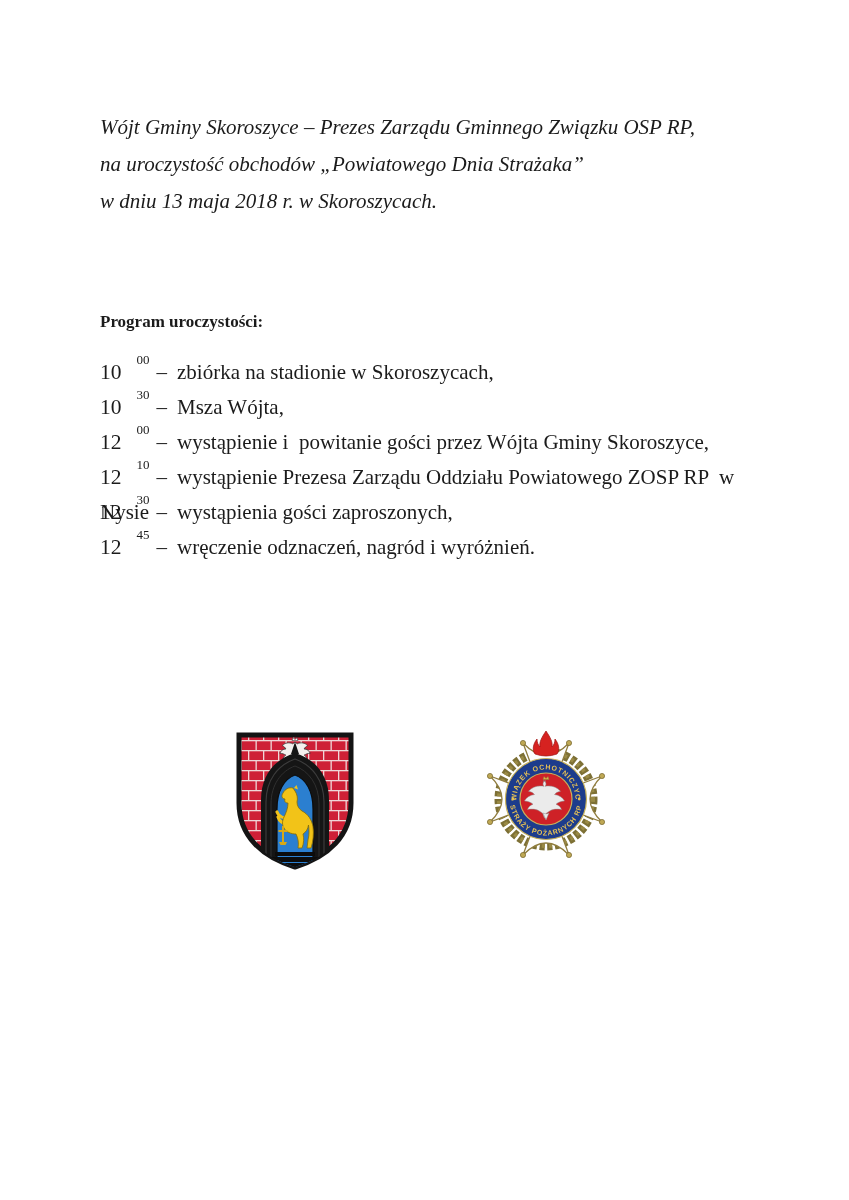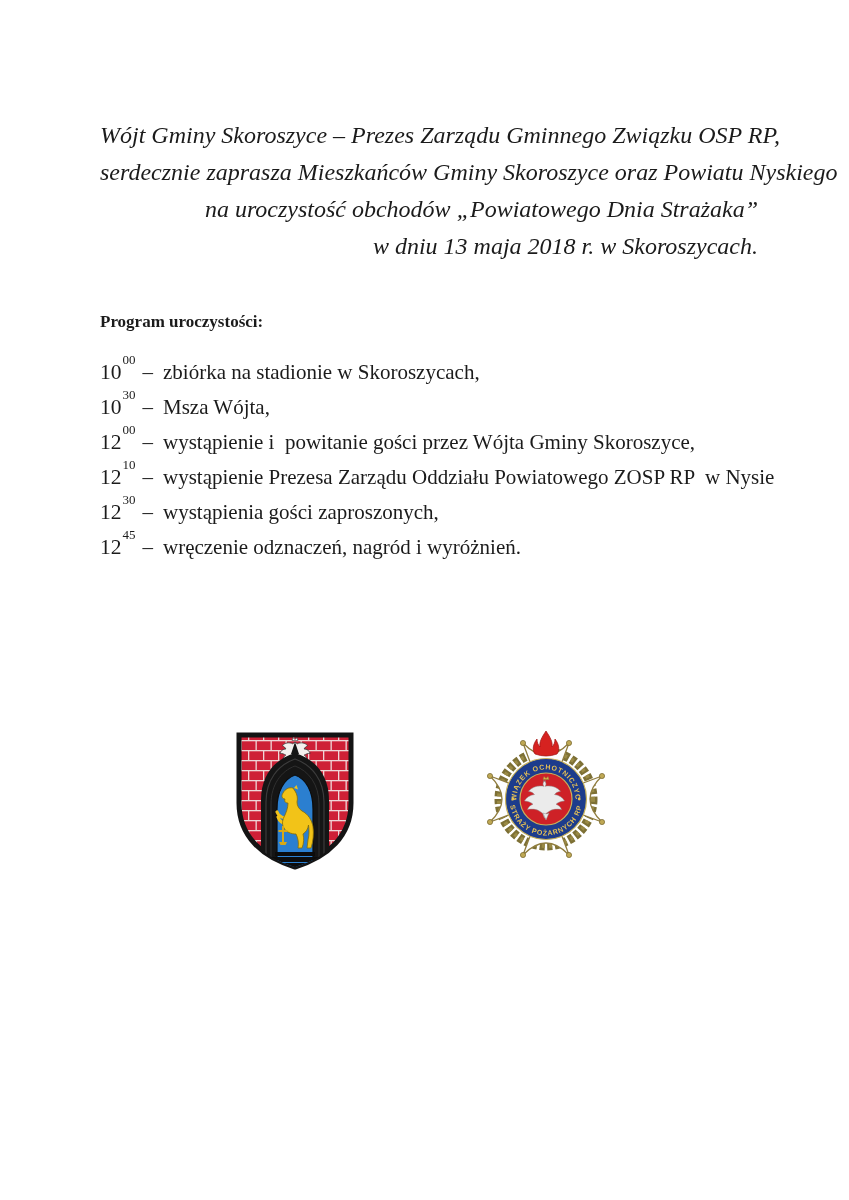--- a/index.html
+++ b/index.html
@@ -1,39 +1,38 @@
 <!DOCTYPE html>
 <html><head>
 <meta charset="utf-8">
 <style>
   html,body{margin:0;padding:0;background:#ffffff;}
   .page{position:relative;width:849px;height:1200px;background:#ffffff;overflow:hidden;
         font-family:"Liberation Serif","DejaVu Serif",serif;color:#1b1b1b;}
-  .header{position:absolute;top:109px;left:100px;width:658px;text-align:right;
-          font-style:italic;font-size:24px;line-height:37px;margin-top:8px;}
+  .header{position:absolute;top:109px;left:100px;width:658px;text-align:left;
+          font-style:italic;font-size:21px;line-height:37px;}
   .header-line{white-space:pre;}
   .program-title{position:absolute;top:312px;left:100px;font-weight:bold;font-size:17px;}
   .program-list{position:absolute;top:349px;left:100px;width:680px;font-size:21px;}
   .item{height:35px;line-height:35px;white-space:pre;}
   .hour{font-size:21.5px;}
-  .mins{font-size:13px;position:relative;top:-7px;margin-left:1px;}
+  .mins{font-size:13px;position:relative;top:-7px;margin-left:15px;}
   .dash{display:inline-block;margin:0 10px 0 7px;}
   .desc{white-space:pre-wrap;}
   .emblem{position:absolute;}
   .emblem-coat{left:233px;top:730px;}
   .emblem-badge{left:480px;top:728px;}
 </style>
 </head>
 <body>
 
 <div class="page">
 
   <div class="header">
     <div class="header-line">Wójt Gminy Skoroszyce – Prezes Zarządu Gminnego Związku OSP RP,</div>
-    <div class="header-line">serdecznie zaprasza Mieszkańców Gminy Skoroszyce oraz Powiatu Nyskiego</div>
     <div class="header-line">na uroczystość obchodów „Powiatowego Dnia Strażaka”</div>
     <div class="header-line">w dniu 13 maja 2018 r. w Skoroszycach.</div>
   </div>
 
   <div class="program-title">Program uroczystości:</div>
 
   <div class="program-list">
       <div class="item"><span class="hour">10</span><sup class="mins">00</sup><span class="dash">–</span><span class="desc">zbiórka na stadionie w Skoroszycach,</span></div>
       <div class="item"><span class="hour">10</span><sup class="mins">30</sup><span class="dash">–</span><span class="desc">Msza Wójta,</span></div>
       <div class="item"><span class="hour">12</span><sup class="mins">00</sup><span class="dash">–</span><span class="desc">wystąpienie i  powitanie gości przez Wójta Gminy Skoroszyce,</span></div>

